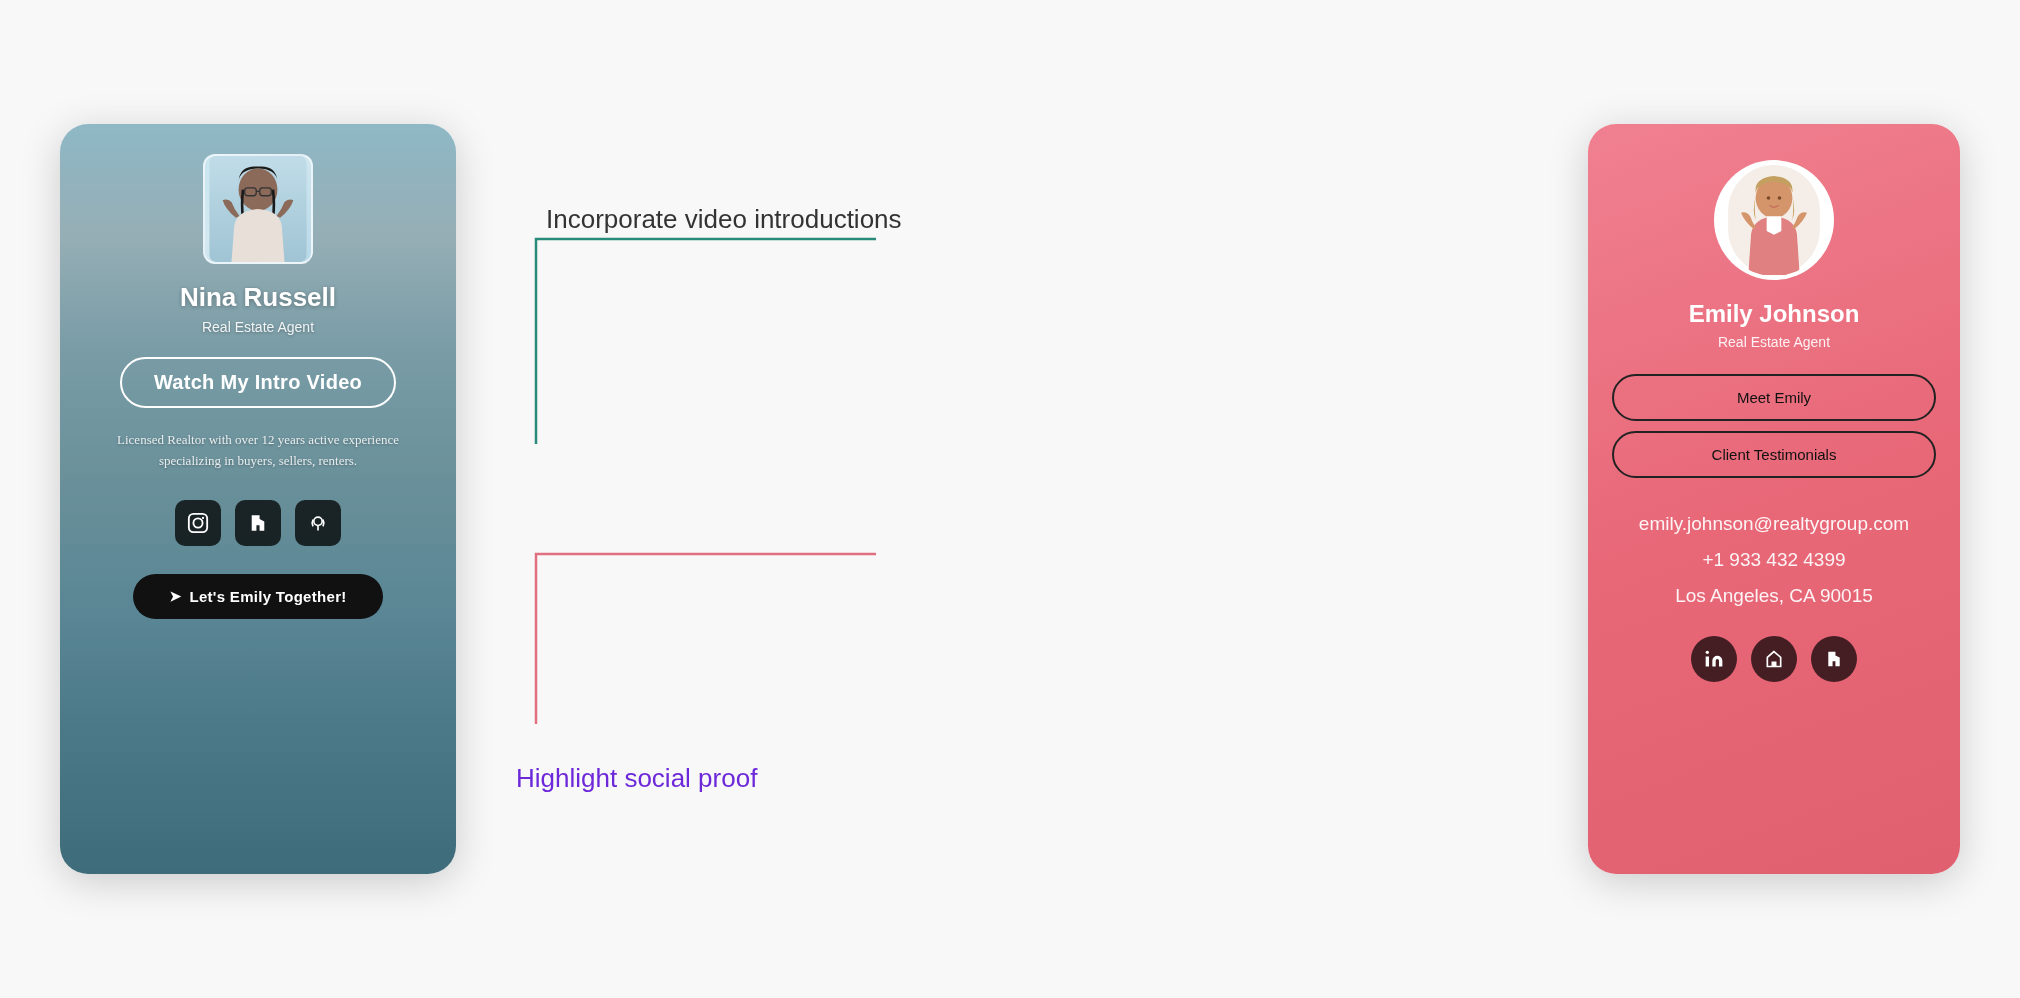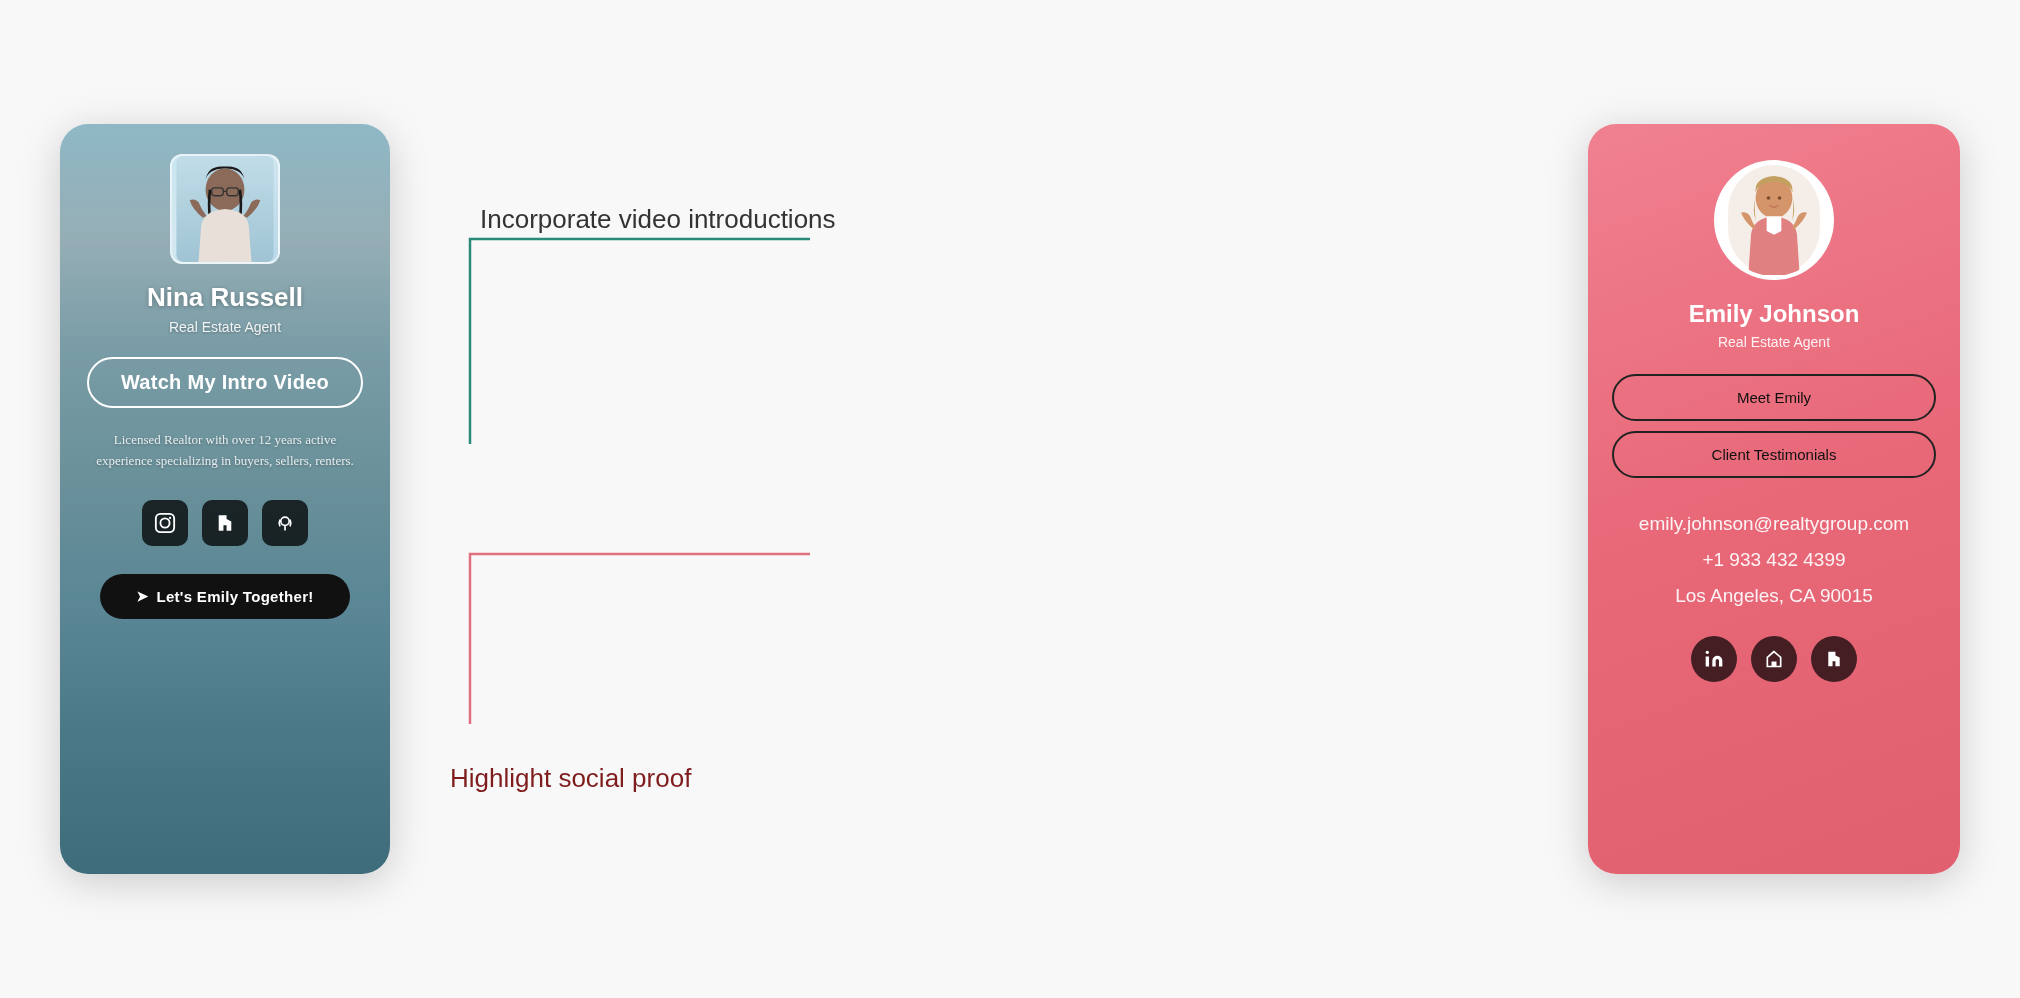--- a/index.html
+++ b/index.html
@@ -20,21 +20,21 @@
       align-items: center;
       justify-content: center;
       width: 100%;
       height: 100%;
       position: relative;
       gap: 0;
     }
 
     
     .left-card {
-      width: 330px;
+      width: 396px;
       height: 750px;
       border-radius: 28px;
       overflow: hidden;
       position: relative;
       flex-shrink: 0;
       margin-left: 60px;
       box-shadow: 0 8px 40px rgba(0,0,0,0.18);
     }
 
     .left-card-bg {
@@ -358,21 +358,21 @@
       <path d="M 420 115 L 80 115 L 80 320" stroke="#2a8a7a" stroke-width="2.5" fill="none"></path>
 
       <path d="M 420 430 L 80 430 L 80 600" stroke="#e07080" stroke-width="2.5" fill="none"></path>
     </svg>
 
     <div style="position:absolute; top:80px; left:90px;">
       <span style="font-size:26px; font-weight:400; color:#333;">Incorporate video introductions</span>
     </div>
 
     <div style="position:absolute; bottom:80px; left:60px;">
-      <span style="font-size:26px; font-weight:400; color:#7f1d1d;">Highlight social proof</span>
+      <span style="font-size:26px; font-weight:400; color:#6d28d9;">Highlight social proof</span>
     </div>
   </div>
 
   <div class="right-card">
 
     <div class="emily-avatar">
       <svg class="emily-figure" viewBox="0 0 100 120" xmlns="http://www.w3.org/2000/svg">
         <rect width="100" height="120" fill="#f5ede8" rx="50%"></rect>
 
         <ellipse cx="50" cy="36" rx="20" ry="22" fill="#d4956a"></ellipse>

